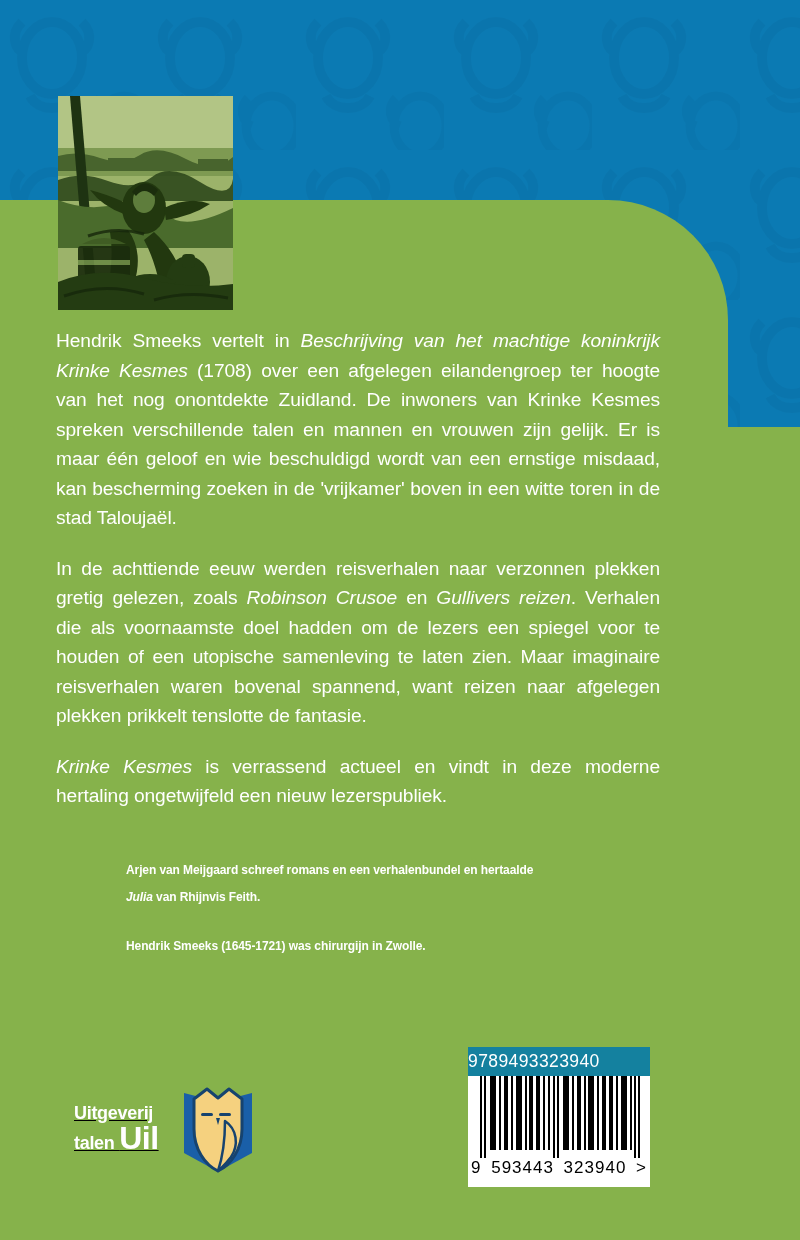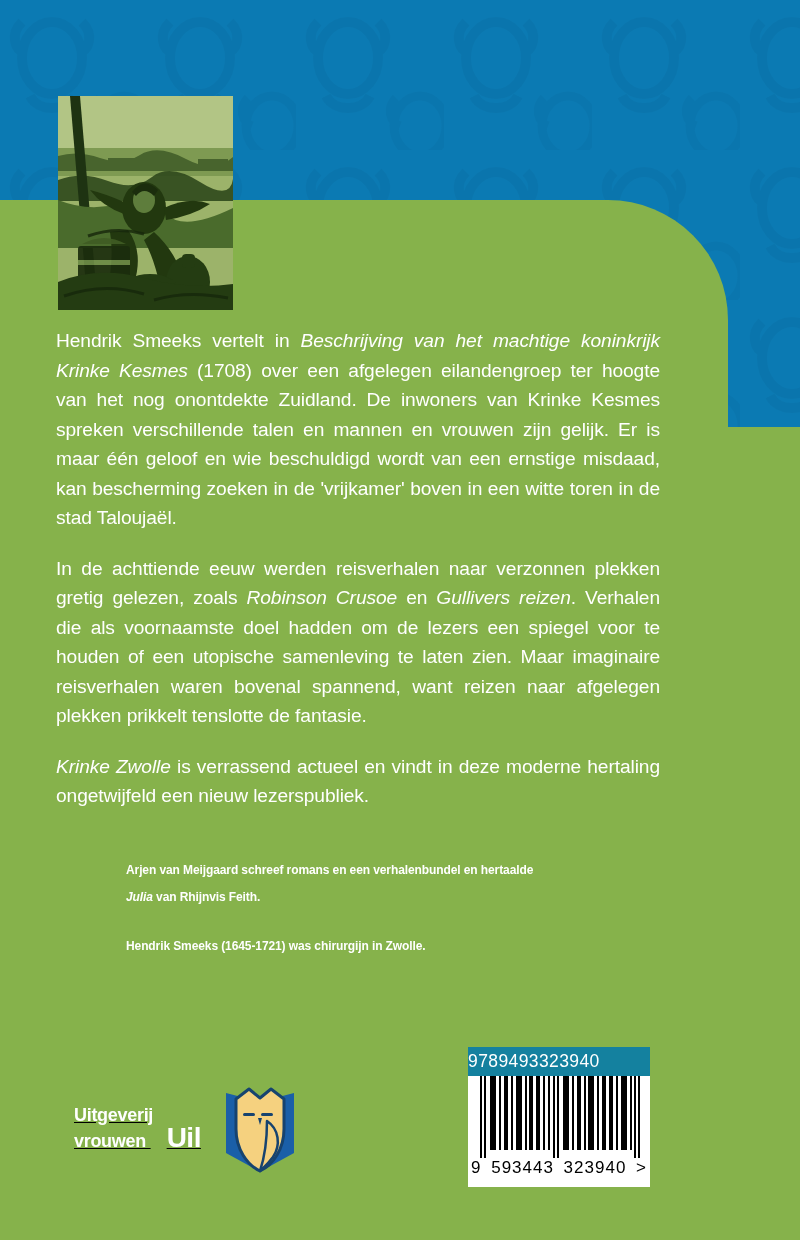--- a/index.html
+++ b/index.html
@@ -132,21 +132,21 @@
     text-decoration: underline;
   }
   .pub-text {
     color: #ffffff;
     font-weight: bold;
     line-height: 1.02;
     letter-spacing: -0.3px;
   }
   .pub-line1 { font-size: 18px; display: block; }
   .pub-line2 { font-size: 18px; display: block; }
-  .pub-uil { font-size: 28px; letter-spacing: -0.5px; margin-left: 16px; }
+  .pub-uil { font-size: 32px; letter-spacing: -0.5px; }
   .owl-logo { width: 74px; height: 88px; display: block; }
 
   
   .barcode-box {
     position: absolute;
     left: 468px;
     top: 1047px;
     width: 182px;
     height: 140px;
     background: #ffffff;
@@ -250,32 +250,32 @@
         <path d="M6 200 q40 -14 80 -2"></path>
         <path d="M96 204 q34 -10 74 -2"></path>
         <path d="M30 140 q28 -10 56 -2"></path>
       </g>
     </svg>
   </div>
 
   <div class="content">
     <p class="body-text"><span>Hendrik Smeeks vertelt in </span><span class="it">Beschrijving van het machtige koninkrijk Krinke Kesmes</span><span> (1708) over een afgelegen eilandengroep ter hoogte van het nog onontdekte Zuidland. De inwoners van Krinke Kesmes spreken verschillende talen en mannen en vrouwen zijn gelijk. Er is maar één geloof en wie beschuldigd wordt van een ernstige misdaad, kan bescherming zoeken in de 'vrijkamer' boven in een witte toren in de stad Taloujaël.</span></p>
     <p class="body-text"><span>In de achttiende eeuw werden reisverhalen naar verzonnen plekken gretig gelezen, zoals </span><span class="it">Robinson Crusoe</span><span> en </span><span class="it">Gullivers reizen</span><span>. Verhalen die als voornaamste doel hadden om de lezers een spiegel voor te houden of een utopische samenleving te laten zien. Maar imaginaire reisverhalen waren bovenal spannend, want reizen naar afgelegen plekken prikkelt tenslotte de fantasie.</span></p>
-    <p class="body-text"><span class="it">Krinke Zwolle</span><span> is verrassend actueel en vindt in deze moderne hertaling ongetwijfeld een nieuw lezerspubliek.</span></p>
+    <p class="body-text"><span class="it">Krinke Kesmes</span><span> is verrassend actueel en vindt in deze moderne hertaling ongetwijfeld een nieuw lezerspubliek.</span></p>
   </div>
 
   <div class="bio">
     <p class="bio-text"><span>Arjen van Meijgaard schreef romans en een verhalenbundel en hertaalde </span><span class="it">Julia</span><span> van Rhijnvis Feith.</span></p>
     <p class="bio-text"><span>Hendrik Smeeks (1645-1721) was chirurgijn in Zwolle.</span></p>
   </div>
 
   <div class="publisher">
     <div class="pub-text">
       <span class="pub-line1">Uitgeverij</span>
-      <span class="pub-line2"><span>vrouwen </span><span class="pub-uil">Uil</span></span>
+      <span class="pub-line2"><span>talen </span><span class="pub-uil">Uil</span></span>
     </div>
     <svg class="owl-logo" viewBox="0 0 74 88" xmlns="http://www.w3.org/2000/svg">
       <path d="M3 8 L34 16 L34 85 L3 68 Z" fill="#1a5fa8"></path>
       <path d="M71 8 L40 16 L40 85 L71 68 Z" fill="#1a5fa8"></path>
       <path d="M37 13 L37 86 L31 80 L31 17 Z" fill="#1a5fa8"></path>
       <path d="M13 14 L26 4 L37 13 L48 4 L61 14 L61 44 C61 64 50 80 37 86 C24 80 13 64 13 44 Z" fill="#f5d17f" stroke="#16436f" stroke-width="3" stroke-linejoin="round"></path>
       <path d="M44 36 C56 44 58 60 50 72 C45 79 40 83 37 86 C41 74 44 56 44 36 Z" fill="#f5d17f" stroke="#16436f" stroke-width="2.5" stroke-linejoin="round"></path>
       <rect x="20" y="28" width="12" height="3" rx="1.5" fill="#16436f"></rect>
       <rect x="38" y="28" width="12" height="3" rx="1.5" fill="#16436f"></rect>
       <path d="M35 33 L39 33 L37 40 Z" fill="#16436f"></path>

